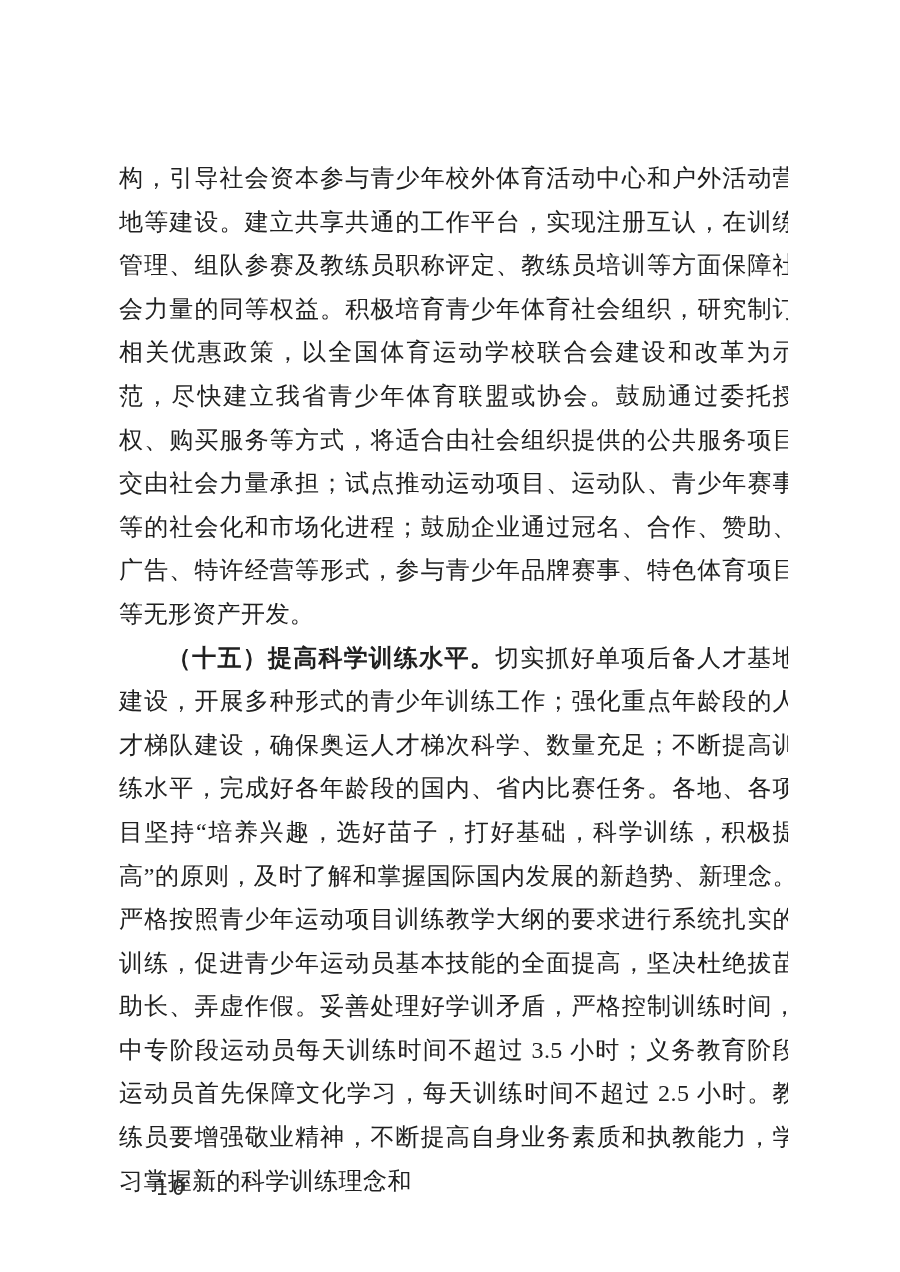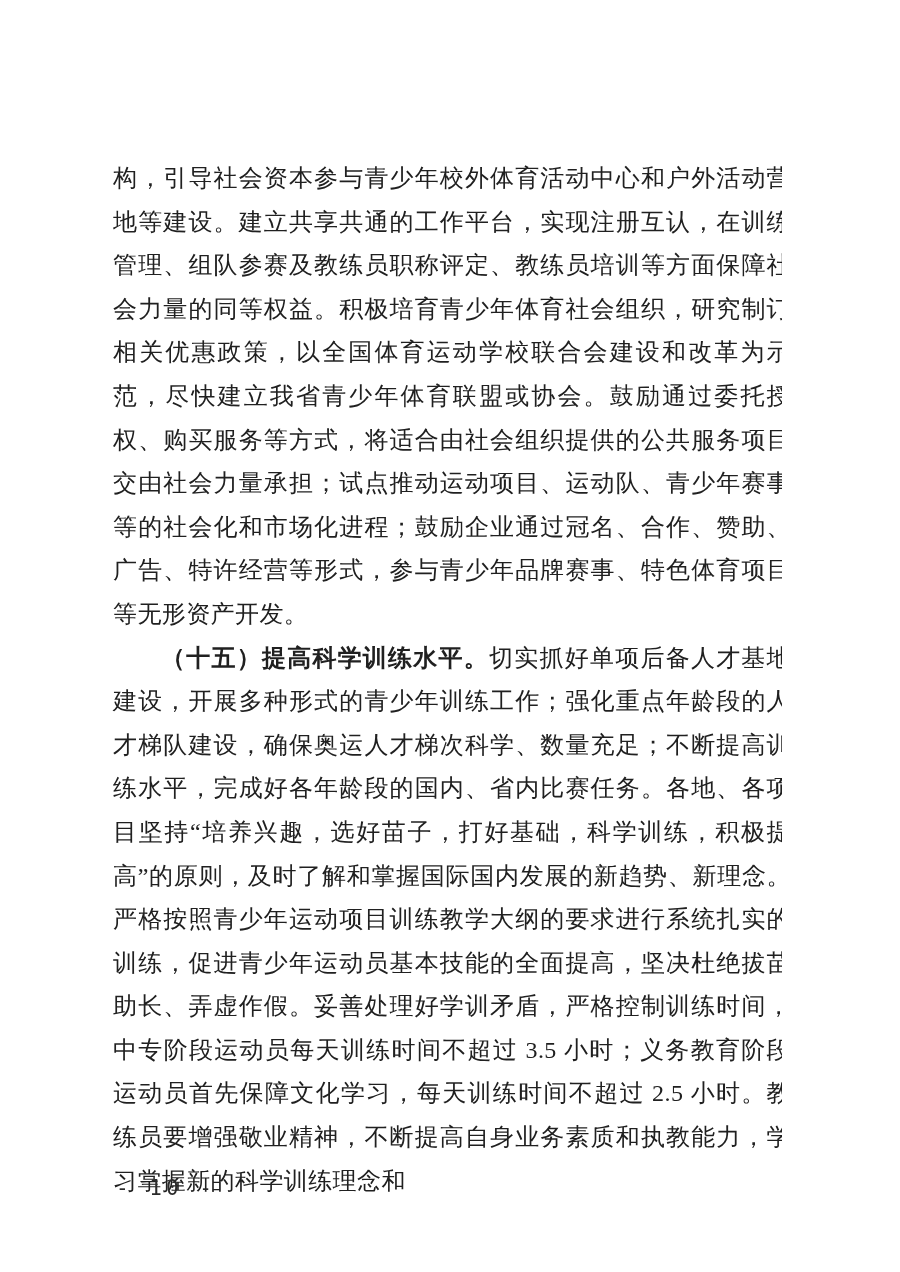--- a/index.html
+++ b/index.html
@@ -7,20 +7,21 @@
     width: 900px;
     background: #ffffff;
   }
   .page {
     position: relative;
     width: 782px;
     height: 1272px;
     background: #ffffff;
     overflow: hidden;
     font-family: "Liberation Serif", "DejaVu Serif", serif;
+    margin-left: 6px;
   }
   .content {
     position: absolute;
     left: 113px;
     top: 157px;
     width: 678px;
     color: #202020;
     font-size: 24px;
     line-height: 43.6px;
     text-align: justify;

